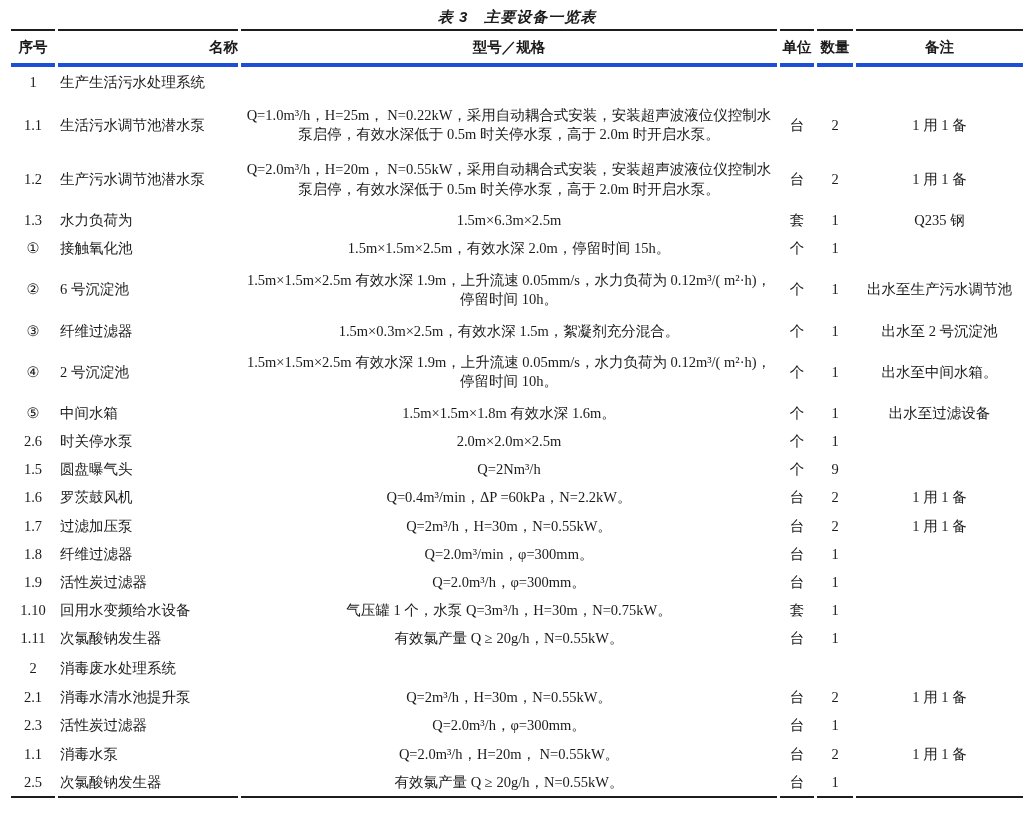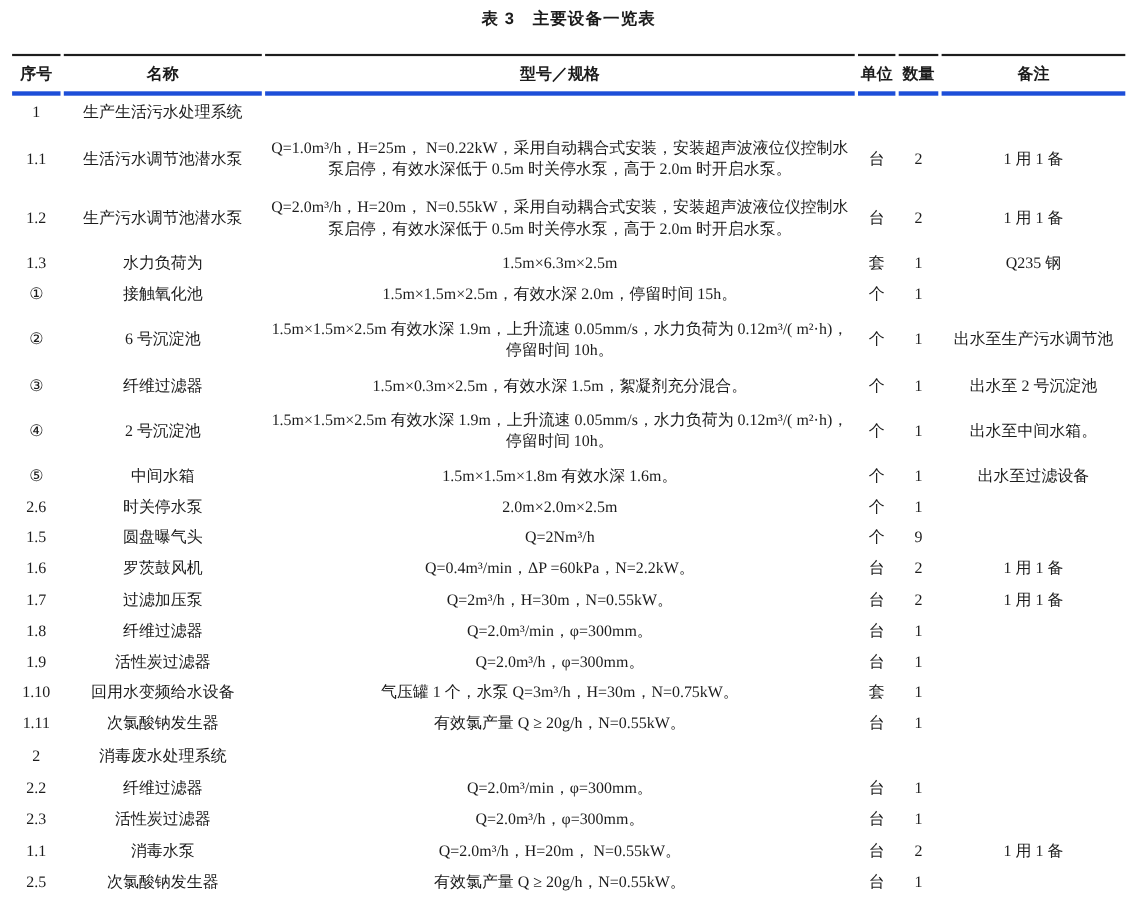--- a/index.html
+++ b/index.html
@@ -16,21 +16,22 @@
     width: 1018px;
     margin: 0 auto;
     padding-top: 5px;
   }
   .table-title {
     text-align: center;
     font-family: "Liberation Sans", "DejaVu Sans", sans-serif;
     font-weight: bold;
     font-size: 15px;
     letter-spacing: 1px;
-    padding: 3px 0 22px 0;
+    padding: 3px 0 2px 0;
+    font-style: italic;
   }
   table.equip {
     width: 1018px;
     border-collapse: separate;
     border-spacing: 3px 0;   
     table-layout: fixed;
     font-size: 14.5px;
   }
   col.c-no   { width: 44px; }
   col.c-name { width: 180px; }
@@ -41,29 +42,29 @@
 
   thead th {
     border-top: 2px solid #1d1d1d;
     border-bottom: 4px solid #1d4ed8;
     font-weight: 600;
     font-size: 14.5px;
     padding: 7px 0 6px 0;
     text-align: center;
     white-space: nowrap;
   }
-  thead th.h-name { text-align: center; }
+  thead th.h-name { text-align: right; }
 
   tbody td {
     padding: 4.5px 2px;
     line-height: 1.32;
     vertical-align: middle;
     text-align: center;
   }
-  tbody td.cell-name { text-align: center; padding-left: 2px; }
+  tbody td.cell-name { text-align: left; padding-left: 2px; }
   tbody tr.multi td { padding-top: 8px; padding-bottom: 8px; }
   tbody tr.section-row td { padding-top: 6px; padding-bottom: 6px; }
   tbody tr:last-child td { border-bottom: 2px solid #1d1d1d; }
 </style>
 </head>
 <body>
 
 <div class="doc">
   <div class="table-title">表 3　主要设备一览表</div>
 
@@ -225,26 +226,26 @@
   </tr>
         <tr class="section-row">
     <td class="cell-no">2</td>
     <td class="cell-name">消毒废水处理系统</td>
     <td class="cell-spec"></td>
     <td class="cell-unit"></td>
     <td class="cell-qty"></td>
     <td class="cell-note"></td>
   </tr>
         <tr>
-    <td class="cell-no">2.2</td>
-    <td class="cell-name">纤维过滤器</td>
-    <td class="cell-spec">Q=2.0m³/min，φ=300mm。</td>
-    <td class="cell-unit">台</td>
-    <td class="cell-qty">1</td>
-    <td class="cell-note"></td>
+    <td class="cell-no">2.1</td>
+    <td class="cell-name">消毒水清水池提升泵</td>
+    <td class="cell-spec">Q=2m³/h，H=30m，N=0.55kW。</td>
+    <td class="cell-unit">台</td>
+    <td class="cell-qty">2</td>
+    <td class="cell-note">1 用 1 备</td>
   </tr>
         <tr>
     <td class="cell-no">2.3</td>
     <td class="cell-name">活性炭过滤器</td>
     <td class="cell-spec">Q=2.0m³/h，φ=300mm。</td>
     <td class="cell-unit">台</td>
     <td class="cell-qty">1</td>
     <td class="cell-note"></td>
   </tr>
         <tr>

